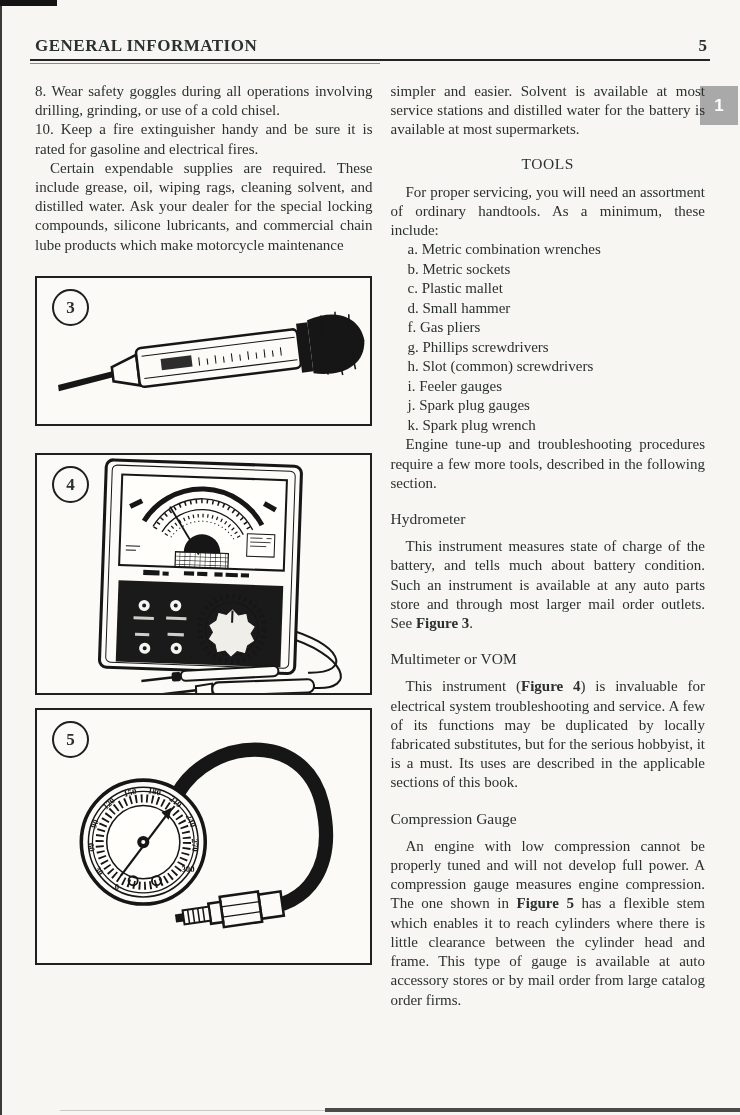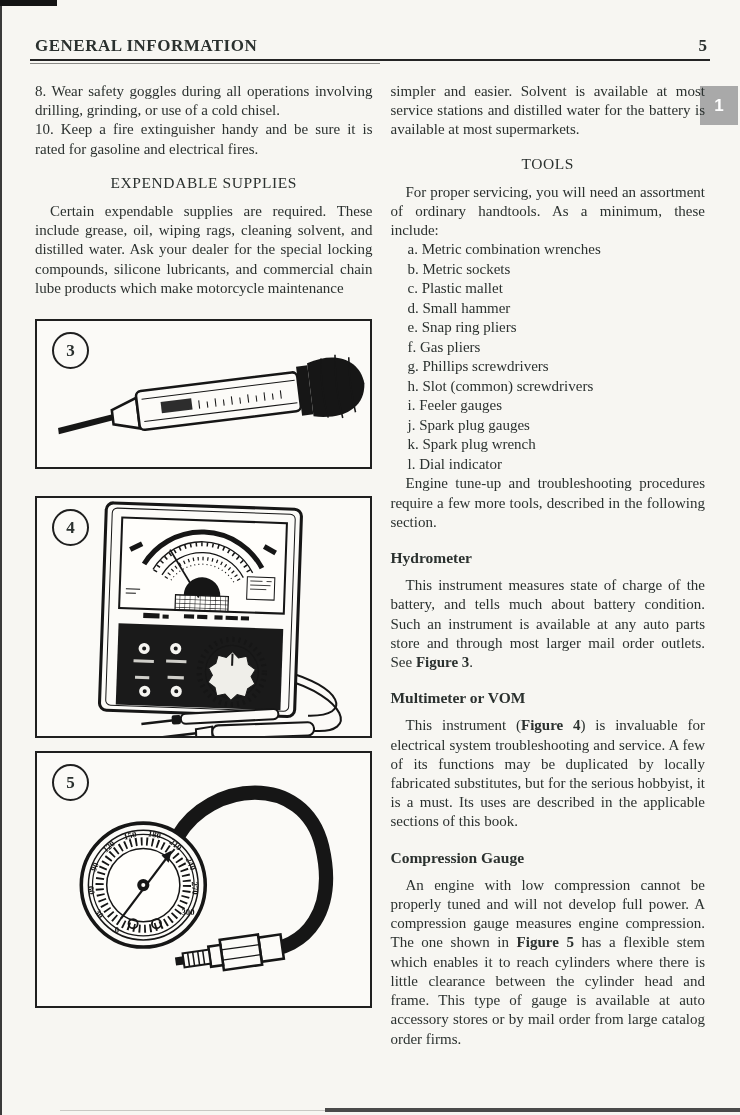--- a/index.html
+++ b/index.html
@@ -29,21 +29,21 @@
 
   
   .cols{position:absolute;top:82px;left:35px;width:670px;display:flex;gap:18px;}
   .col{font-size:15px;line-height:19.2px;text-align:justify;}
   .col-left{width:353px;}
   .col-right{width:329px;}
   p{margin:0;}
   .indent{text-indent:15px;}
   .list-item{padding-left:17px;text-align:left;line-height:19.5px;}
   h2{font-size:15.5px;text-align:center;margin:14px 0 10px;letter-spacing:.6px;font-weight:normal;}
-  h3{font-size:15.5px;text-align:left;margin:16px 0 9px;font-weight:bold;}
+  h3{font-size:15.5px;text-align:left;margin:16px 0 9px;font-weight:normal;}
   .b{font-weight:bold;}
 
   
   .figbox{position:relative;border:2px solid #1f1f1f;background:#fbfaf7;margin-top:21px;}
   .figbox svg{display:block;}
   .fig-3{height:146px;}
   .fig-4{height:238px;margin-top:27px;}
   .fig-5{height:253px;margin-top:13px;}
   .fignum{position:absolute;left:15px;top:11px;width:33px;height:33px;border:2px solid #1f1f1f;border-radius:50%;
     display:flex;align-items:center;justify-content:center;font-size:17px;font-weight:bold;background:#fbfaf7;z-index:2;}
@@ -69,21 +69,20 @@
 <div class="side-tab">
   <span>1</span>
 </div>
 
 <div class="cols">
 
   <div class="col col-left">
     <p class="body">8. Wear safety goggles during all operations involving drilling, grinding, or use of a cold chisel.</p>
     <p class="body">10. Keep a fire extinguisher handy and be sure it is rated for gasoline and electrical fires.</p>
 
-    <h2>EXPENDABLE SUPPLIES</h2>
     <p class="body indent">Certain expendable supplies are required. These include grease, oil, wiping rags, cleaning solvent, and distilled water. Ask your dealer for the special locking compounds, silicone lubricants, and commercial chain lube products which make motorcycle maintenance</p>
 
     <div class="figbox fig-3">
       <div class="fignum">
         <span>3</span>
       </div>
       <svg class="lineart" viewBox="0 0 319 142">
         <g transform="rotate(-7 165 80)">
           <polygon class="inkfill" points="16,86 70,79 70,85 16,92"></polygon>
           <polygon class="paperfill" stroke-width="2.5" points="70,75 95,66 95,96 70,89"></polygon>
@@ -243,28 +242,26 @@
   <div class="col col-right">
     <p class="body">simpler and easier. Solvent is available at most service stations and distilled water for the battery is available at most supermarkets.</p>
 
     <h2>TOOLS</h2>
     <p class="body indent">For proper servicing, you will need an assortment of ordinary handtools. As a minimum, these include:</p>
 
     <p class="list-item">a. Metric combination wrenches</p>
     <p class="list-item">b. Metric sockets</p>
     <p class="list-item">c. Plastic mallet</p>
     <p class="list-item">d. Small hammer</p>
-    <p class="list-item">e. Snap ring pliers</p>
     <p class="list-item">f. Gas pliers</p>
     <p class="list-item">g. Phillips screwdrivers</p>
     <p class="list-item">h. Slot (common) screwdrivers</p>
     <p class="list-item">i. Feeler gauges</p>
     <p class="list-item">j. Spark plug gauges</p>
     <p class="list-item">k. Spark plug wrench</p>
-    <p class="list-item">l. Dial indicator</p>
 
     <p class="body indent">Engine tune-up and troubleshooting procedures require a few more tools, described in the following section.</p>
 
     <h3>Hydrometer</h3>
     <p class="body indent"><span>This instrument measures state of charge of the battery, and tells much about battery condition. Such an instrument is available at any auto parts store and through most larger mail order outlets. See </span><span class="b">Figure 3</span><span>.</span></p>
 
     <h3>Multimeter or VOM</h3>
     <p class="body indent"><span>This instrument (</span><span class="b">Figure 4</span><span>) is invaluable for electrical system troubleshooting and service. A few of its functions may be duplicated by locally fabricated substitutes, but for the serious hobbyist, it is a must. Its uses are described in the applicable sections of this book.</span></p>
 
     <h3>Compression Gauge</h3>

